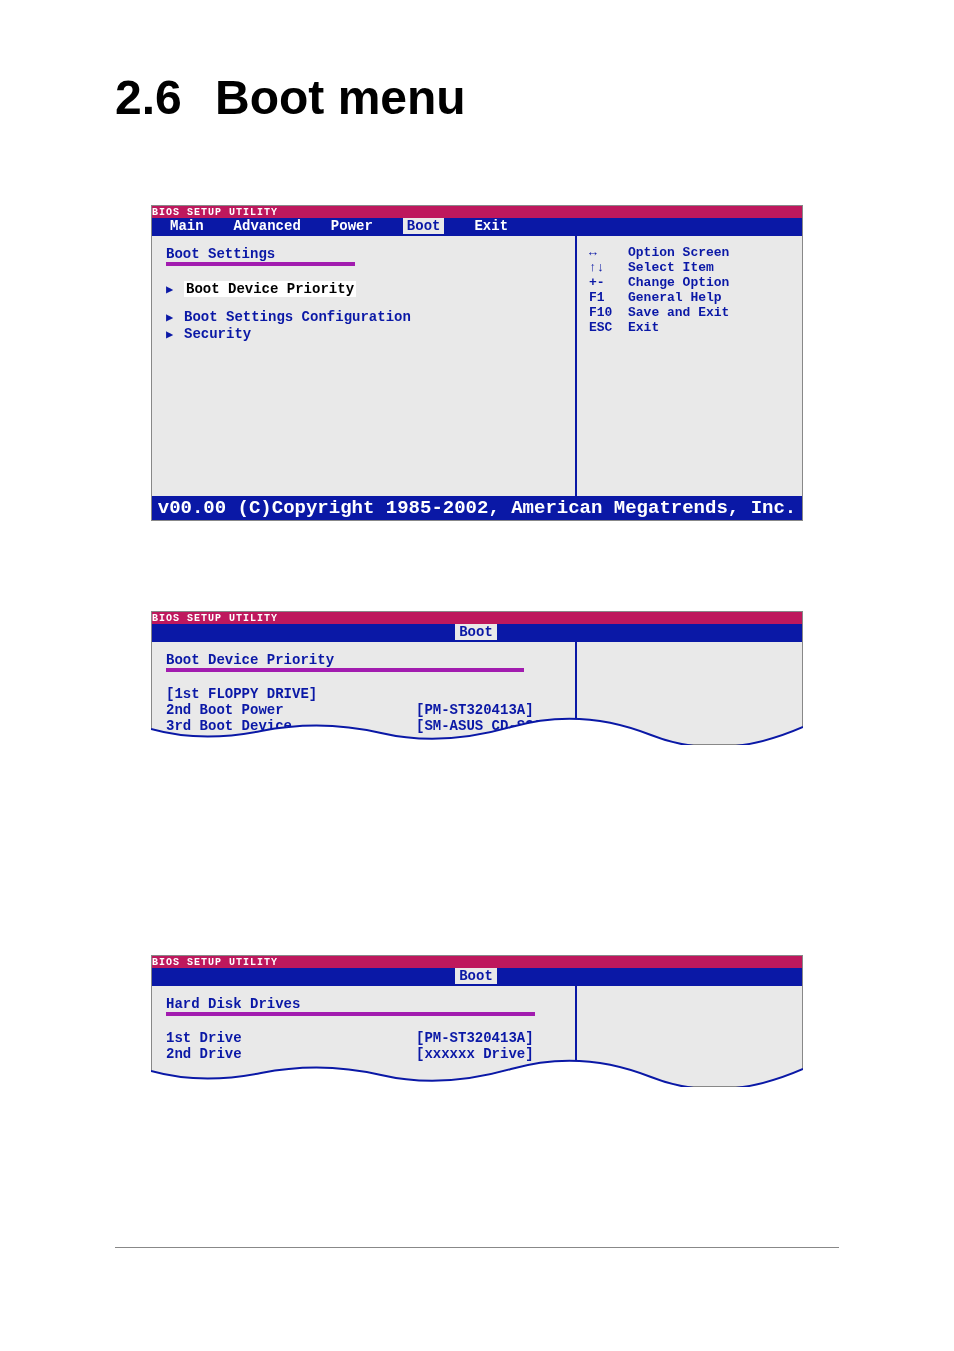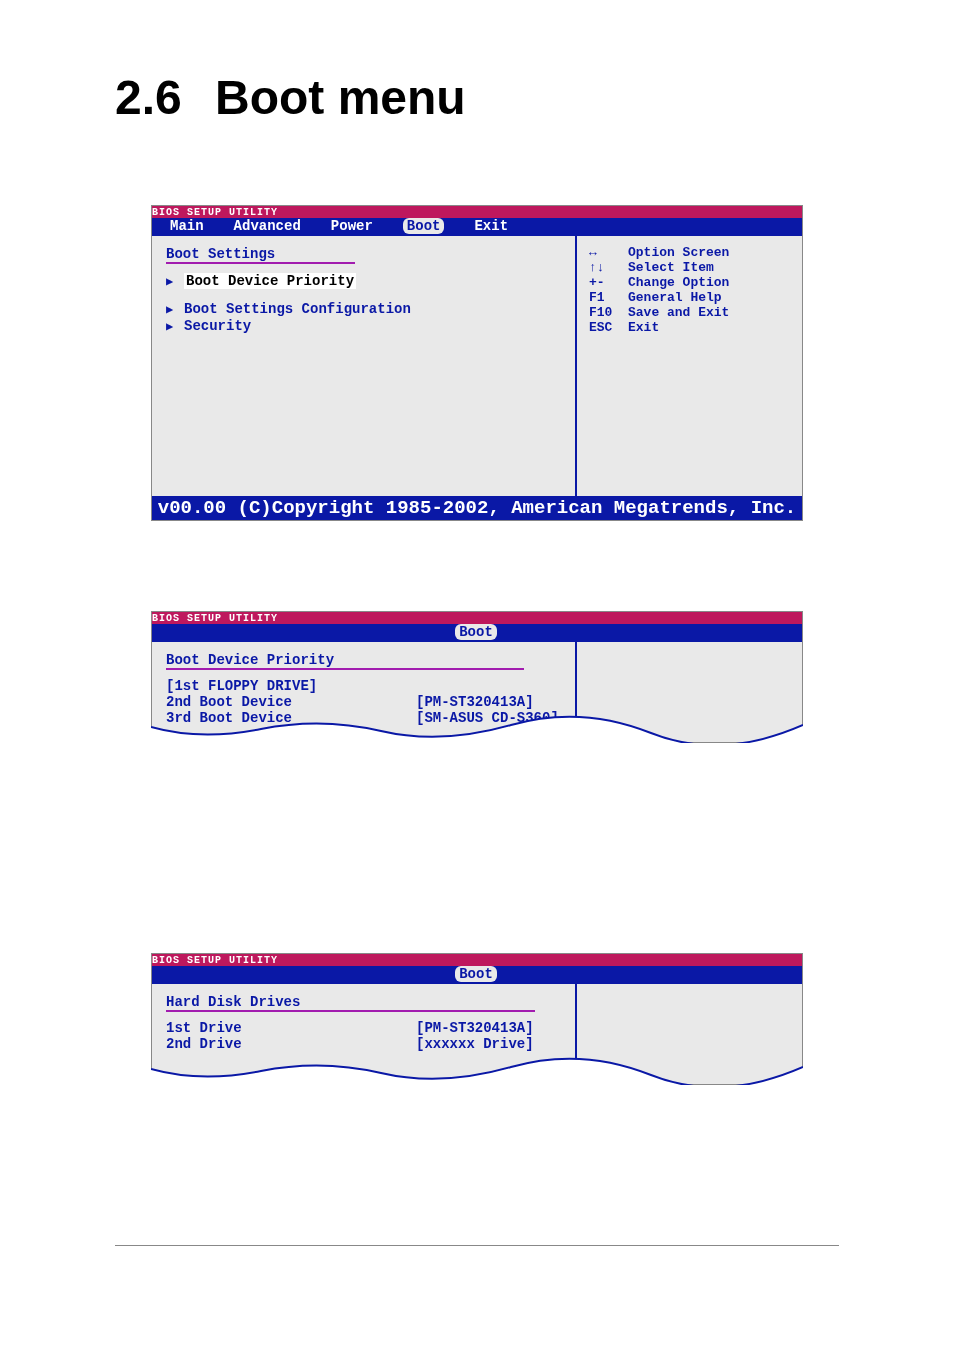--- a/index.html
+++ b/index.html
@@ -44,21 +44,20 @@
     padding: 0 20px 2px 18px;
     display: flex;
   }
   .tab {
     margin-right: 30px;
   }
   .tab-active {
     background: #e9e9e9;
     color: #0a18a6;
     padding: 0 4px;
-    border-radius: 6px;
   }
   .bios-body {
     display: flex;
     min-height: 260px;
   }
   .bios-left {
     flex: 1;
     border-right: 2px solid #0a18a6;
     padding: 10px 14px;
     font-family: "Courier New", monospace;
@@ -72,24 +71,24 @@
     font-family: "Courier New", monospace;
     font-size: 13px;
     color: #0a18a6;
     font-weight: bold;
     display: flex;
     flex-direction: column;
     justify-content: space-between;
   }
   .heading {
     color: #0a18a6;
-    border-bottom: 2px solid #a21caf;
+    border-bottom: 4px solid #a21caf;
     display: inline-block;
     padding-right: 80px;
-    margin-bottom: 8px;
+    margin-bottom: 14px;
   }
   .menu-item {
     color: #0a18a6;
     margin: 1px 0 1px 0;
     display: flex;
     align-items: center;
   }
   .tri {
     color: #0a18a6;
     font-size: 12px;
@@ -212,21 +211,21 @@
     <div class="bios-tabs" style="justify-content:center">
       <span class="tab tab-active" style="margin-right:0">Boot</span>
     </div>
     <div class="bios-body bios-body-short">
       <div class="bios-left">
         <div class="heading" style="padding-right:190px">Boot Device Priority</div>
         <div class="kv-row">
           <span class="value-col">[1st FLOPPY DRIVE]</span>
         </div>
         <div class="kv-row">
-          <span class="kv-label">2nd Boot Device</span>
+          <span class="kv-label">2nd Boot Power</span>
           <span class="value-col">[PM-ST320413A]</span>
         </div>
         <div class="kv-row">
           <span class="kv-label">3rd Boot Device</span>
           <span class="value-col">[SM-ASUS CD-S360]</span>
         </div>
       </div>
       <div class="bios-right"></div>
     </div>
     <svg class="wavy" viewBox="0 0 652 28" preserveAspectRatio="none">

